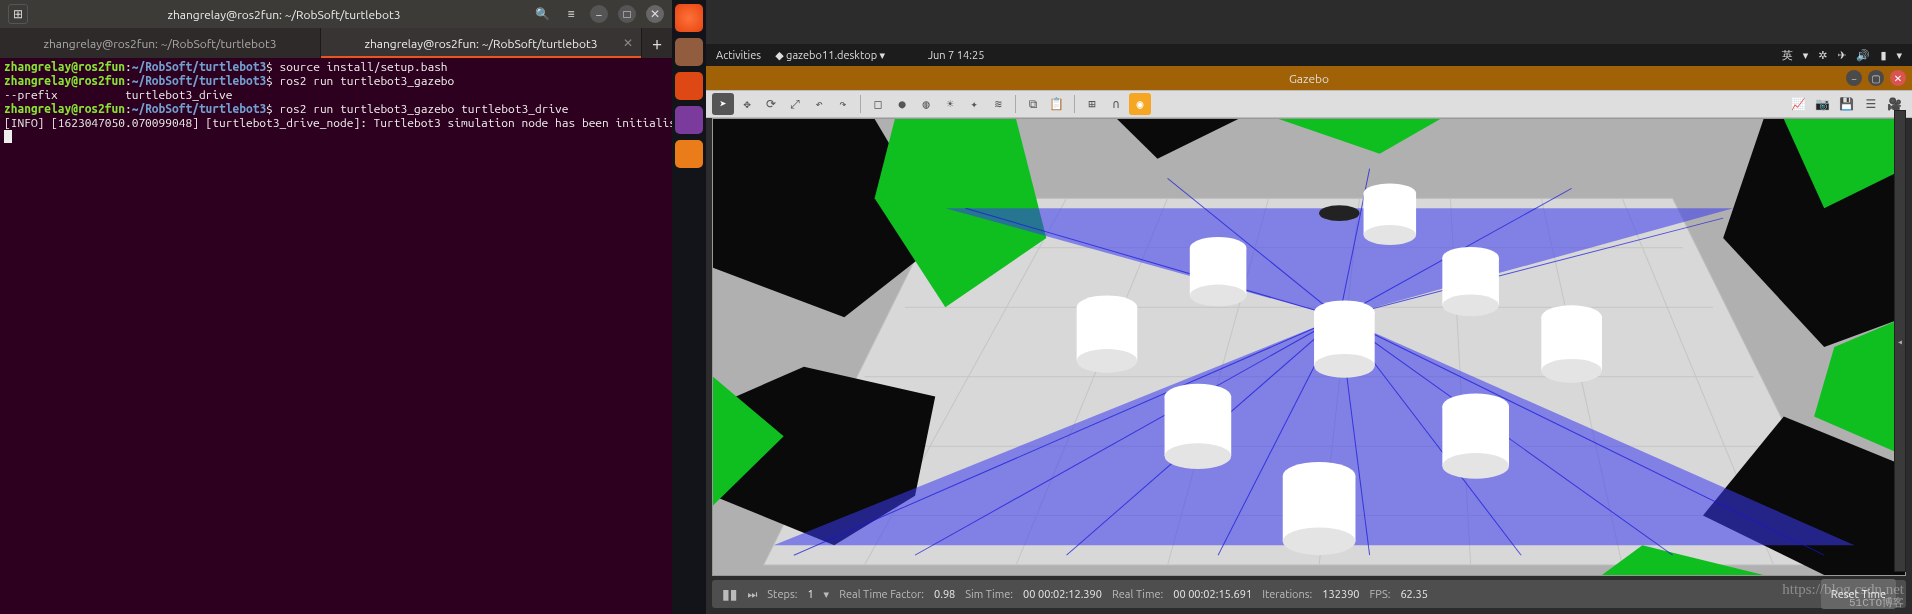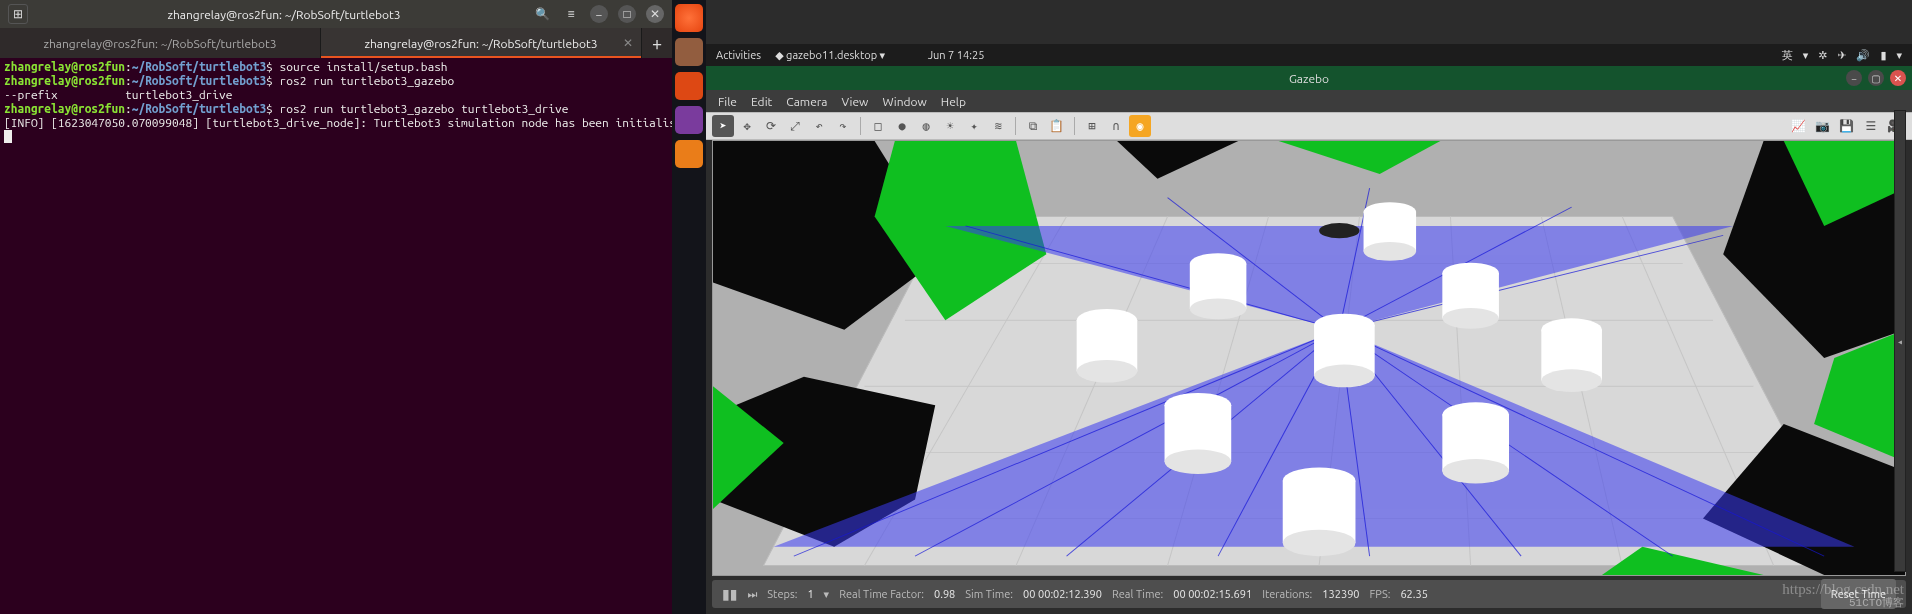--- a/index.html
+++ b/index.html
@@ -115,21 +115,21 @@
     align-items:center;
     padding:0 10px;
     gap:14px;
     margin-top:44px;
   }
   .gnome-top .spacer { flex:1; }
   .gnome-top .tray { display:flex; gap:10px; align-items:center;}
   .gnome-top .clock { position:absolute; left:50%; transform:translateX(-50%);}
   .gz-title {
     height:24px;
-    background:#14532d;
+    background:#a16207;
     color:#ddd;
     font-family: Ubuntu, sans-serif;
     font-size:12px;
     display:flex;
     align-items:center;
     justify-content:center;
     position:relative;
   }
   .gz-title .winbtns {
     position:absolute; right:6px; display:flex; gap:6px;
@@ -276,28 +276,20 @@
 
   <div class="gz-title">
     <span>Gazebo</span>
     <div class="winbtns">
       <span>−</span>
       <span>▢</span>
       <span class="close">✕</span>
     </div>
   </div>
 
-  <div class="gz-menu">
-    <span>File</span>
-    <span>Edit</span>
-    <span>Camera</span>
-    <span>View</span>
-    <span>Window</span>
-    <span>Help</span>
-  </div>
 
   <div class="gz-toolbar">
     <span class="tb sel">➤</span>
     <span class="tb">✥</span>
     <span class="tb">⟳</span>
     <span class="tb">⤢</span>
     <span class="tb">↶</span>
     <span class="tb">↷</span>
     <span class="sep"></span>
     <span class="tb">□</span>

